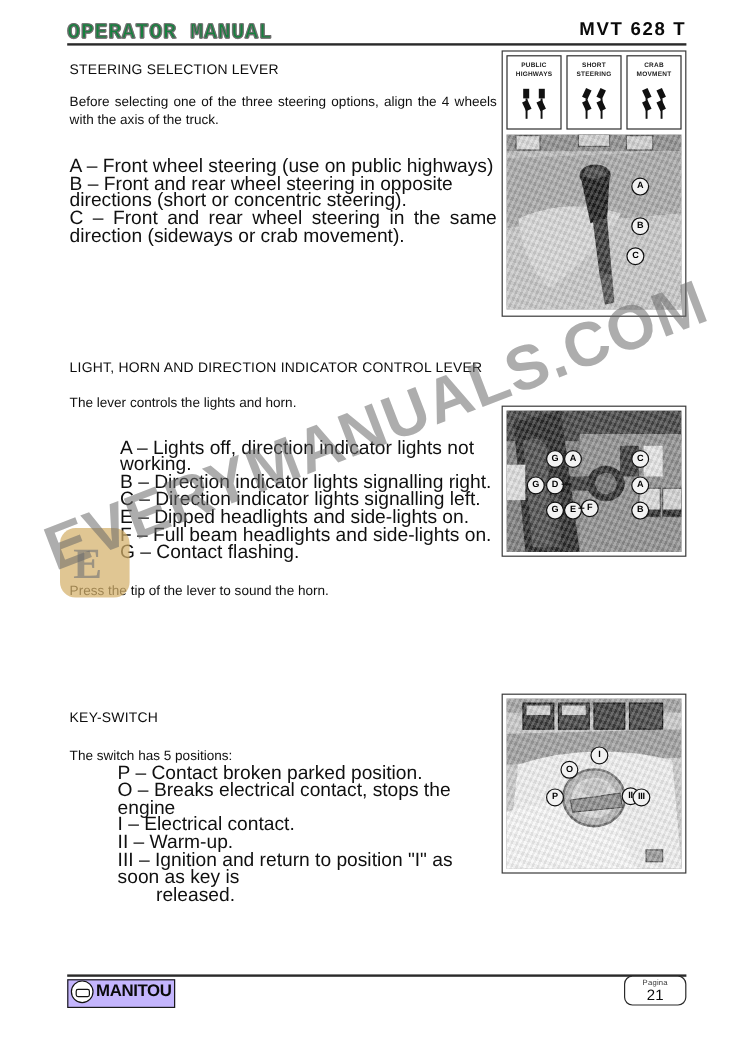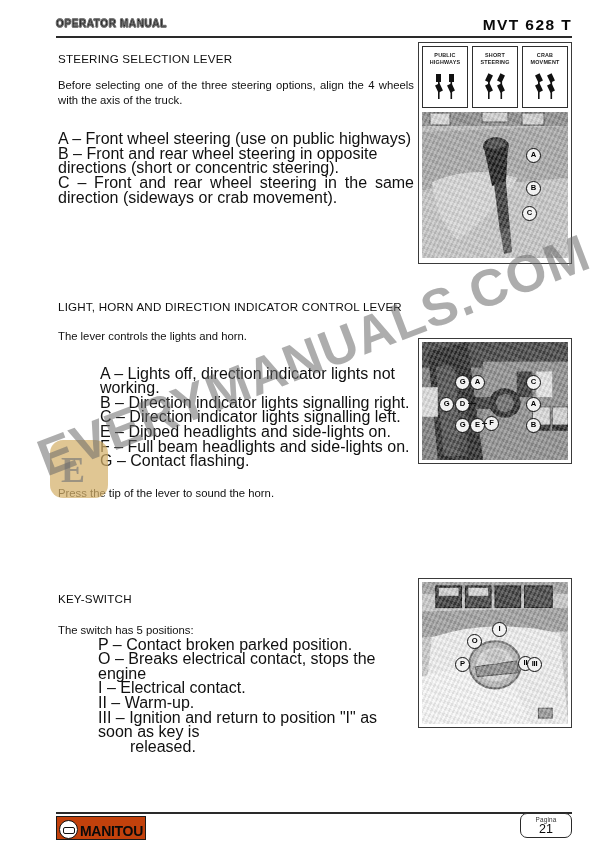--- a/index.html
+++ b/index.html
@@ -11,26 +11,27 @@
     position:relative;
     overflow:hidden;
     -webkit-font-smoothing:antialiased;
   }
   .page{position:absolute;inset:0;}
 
   
   .header{position:absolute;left:56px;top:18px;width:516px;height:28px;}
   .hdr-left{
     position:absolute;left:0;top:0;
-    font-size:10px;font-weight:bold;letter-spacing:.6px;
-    color:#000000;
+    font-size:18px;font-weight:bold;letter-spacing:.6px;
+    color:#15803d;
     -webkit-text-stroke:.9px #6d6d6d;
     text-shadow:
       .7px 0 0 #8d8d8d,-.7px 0 0 #8d8d8d,
       0 .7px 0 #8d8d8d,0 -.7px 0 #8d8d8d;
+    font-family: Liberation Mono, monospace;
   }
   .hdr-right{
     position:absolute;right:0;top:-2px;
     font-size:15.5px;font-weight:bold;letter-spacing:1.4px;color:#0a0a0a;
   }
   .hdr-rule{
     position:absolute;left:0;top:18px;width:516px;height:2px;background:#2a2a2a;
   }
 
   
@@ -95,22 +96,22 @@
     position:absolute;left:11px;top:9px;
     font-size:36px;font-weight:bold;color:rgba(120,120,120,.65);
     font-family:"Liberation Serif", serif;
   }
 
   
   .footer{position:absolute;left:56px;top:808px;width:516px;height:40px;}
   .foot-rule{position:absolute;left:0;top:4px;width:516px;height:2px;background:#2a2a2a;}
   .logo-box{
     position:absolute;left:0;top:8px;height:22px;
-    border:1.6px solid #1a1a1a;display:flex;align-items:flex-end;padding:0 2px;
-    background:#c2410c;
+    border:1.6px solid #1a1a1a;display:flex;align-items:flex-start;padding:0 2px;
+    background:#c4b5fd;
   }
   .logo-emblem{
     width:17px;height:17px;border-radius:50%;
     border:1.6px solid #111;margin-right:2px;position:relative;background:#fff;
   }
   .logo-emblem:before{
     content:"";position:absolute;left:2.5px;top:6px;width:10px;height:5px;
     border:1.4px solid #111;border-radius:2px;
   }
   .logo-word{

